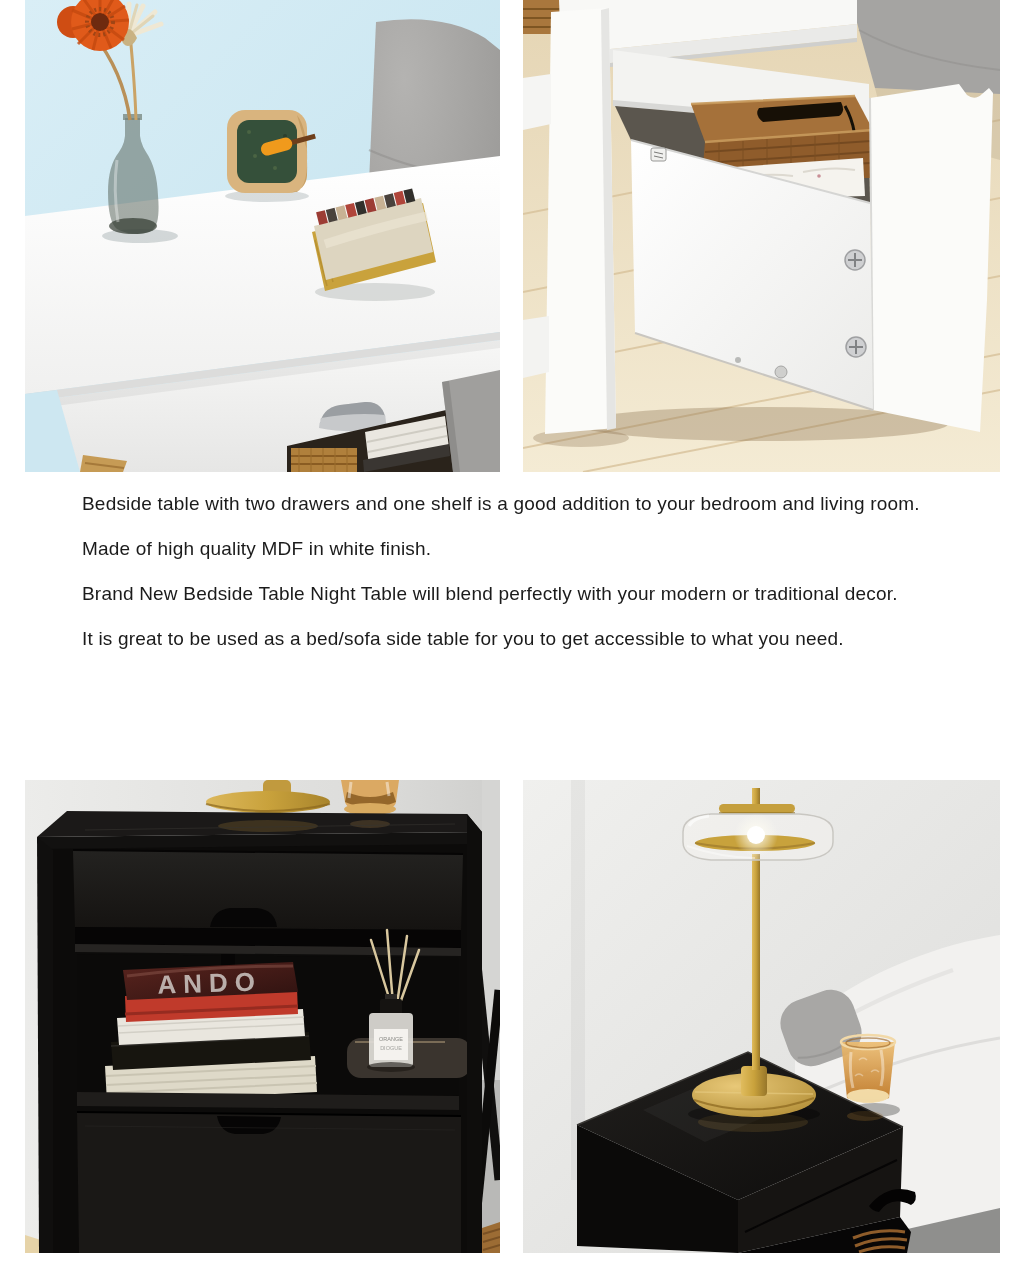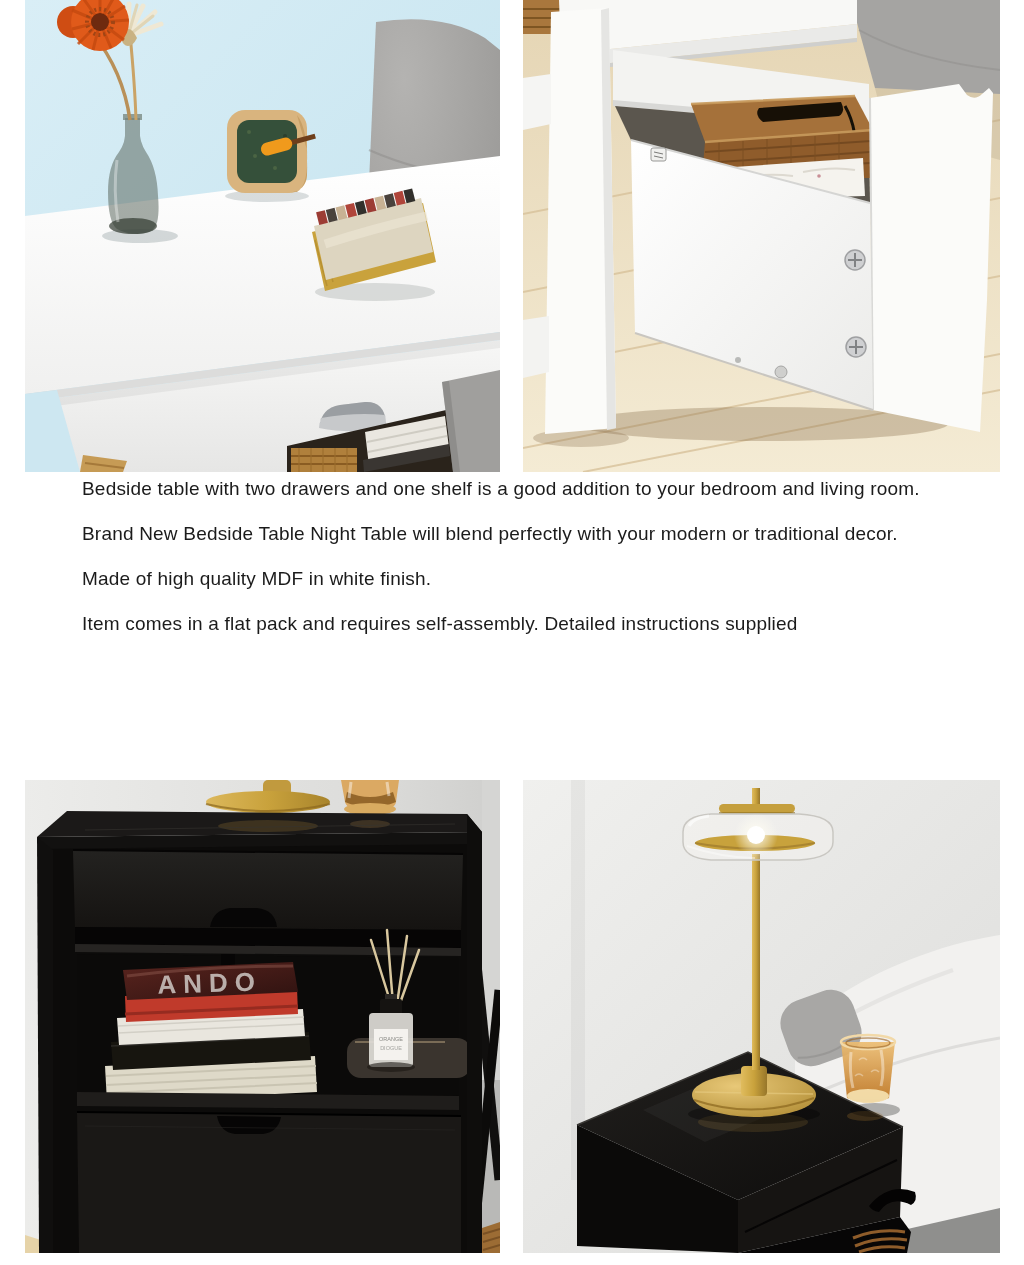--- a/index.html
+++ b/index.html
@@ -3,21 +3,21 @@
 <meta charset="utf-8">
 <style>
   html,body{margin:0;padding:0;background:#ffffff;}
   .page{position:relative;width:1024px;height:1265px;background:#ffffff;overflow:hidden;
         font-family:"Liberation Sans", sans-serif;}
   figure.photo{position:absolute;margin:0;padding:0;overflow:hidden;background:#fff;}
   .p1{left:25px;top:0;width:475px;height:472px;}
   .p2{left:523px;top:0;width:477px;height:472px;}
   .p3{left:25px;top:780px;width:475px;height:473px;}
   .p4{left:523px;top:780px;width:477px;height:473px;}
-  .text-block{position:absolute;left:82px;top:478px;width:925px;}
+  .text-block{position:absolute;left:82px;top:493px;width:925px;}
   .text-block p{margin:0 0 24px 0;font-size:19px;line-height:21px;color:#1b1b1b;
                 letter-spacing:0.2px;font-family:"Liberation Sans", sans-serif;}
   svg{display:block;}
 </style>
 </head>
 <body>
 
 <div class="page">
 
   <figure class="photo p1" aria-label="white-bedside-table-with-vase-clock-and-magazine">
@@ -216,23 +216,23 @@
         <polygon points="28,12 86,8 93,428 22,434" fill="#fbfbf9"></polygon>
         <polygon points="78,10 86,8 93,428 84,430" fill="#e5e5e3"></polygon>
       </g>
       <polygon points="0,78 28,74 28,124 0,130" fill="#f5f5f3"></polygon>
       <polygon points="0,320 26,316 26,372 0,378" fill="#f3f3f1"></polygon>
     </svg>
   </figure>
 
   <div class="text-block">
     <p>Bedside table with two drawers and one shelf is a good addition to your bedroom and living room.</p>
+    <p>Made of high quality MDF in white finish.</p>
     <p>Brand New Bedside Table Night Table will blend perfectly with your modern or traditional decor.</p>
-    <p>Made of high quality MDF in white finish.</p>
-    <p>Item comes in a flat pack and requires self-assembly. Detailed instructions supplied</p>
+    <p>It is great to be used as a bed/sofa side table for you to get accessible to what you need.</p>
   </div>
 
   <figure class="photo p3" aria-label="black-bedside-table-with-books-and-diffuser">
     <svg width="475" height="473" viewBox="0 0 475 473">
       <defs>
         <linearGradient id="w3" x1="0" y1="0" x2="1" y2="0">
           <stop offset="0" stop-color="#ececea"></stop>
             <stop offset="0.7" stop-color="#dddddb"></stop>
             <stop offset="1" stop-color="#cfcfcd"></stop>
         </linearGradient>

